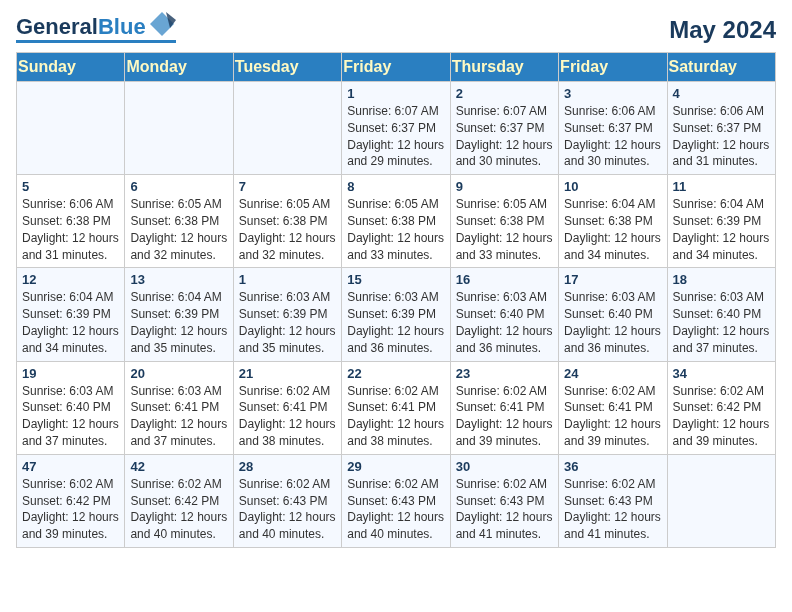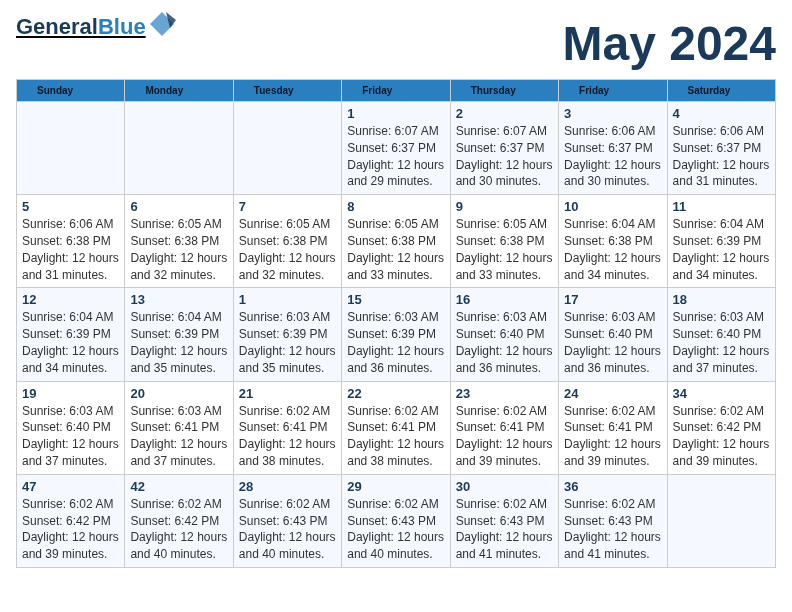--- a/index.html
+++ b/index.html
@@ -11,62 +11,61 @@
       padding: 16px;
     }
     .header-area {
       display: flex;
       justify-content: space-between;
       align-items: flex-start;
       margin-bottom: 8px;
     }
     .logo {
       display: flex;
-      flex-direction: row;
+      flex-direction: column;
       align-items: center;
-      text-decoration: underline;
     }
     .logo-text {
       font-size: 22px;
       font-weight: bold;
       color: #1a3a5c;
       line-height: 1;
     }
     .logo-text span {
       color: #2a7fc1;
     }
     .logo-line {
       width: 100%;
       height: 3px;
       background: #2a7fc1;
       margin-top: 2px;
     }
     .title-area {
       text-align: right;
     }
     .calendar-title {
-      font-size: 48px;
+      font-size: 24px;
       font-weight: bold;
       color: #1a3a5c;
     }
     .calendar-subtitle {
       font-size: 16px;
       color: #333;
     }
     table {
       width: 100%;
       border-collapse: collapse;
       table-layout: fixed;
     }
     thead tr th {
       background: #2a7fc1;
-      color: #0f172a;
-      font-size: 10px;
+      color: #fef9c3;
+      font-size: 16px;
       font-weight: bold;
-      padding: 5px 20px;
+      padding: 5px 1px;
       text-align: left;
       border: 1px solid #ccc;
     }
     tbody tr td {
       vertical-align: top;
       border: 1px solid #ccc;
       padding: 4px 5px;
       font-size: 10.5px;
       color: #222;
       height: 85px;

